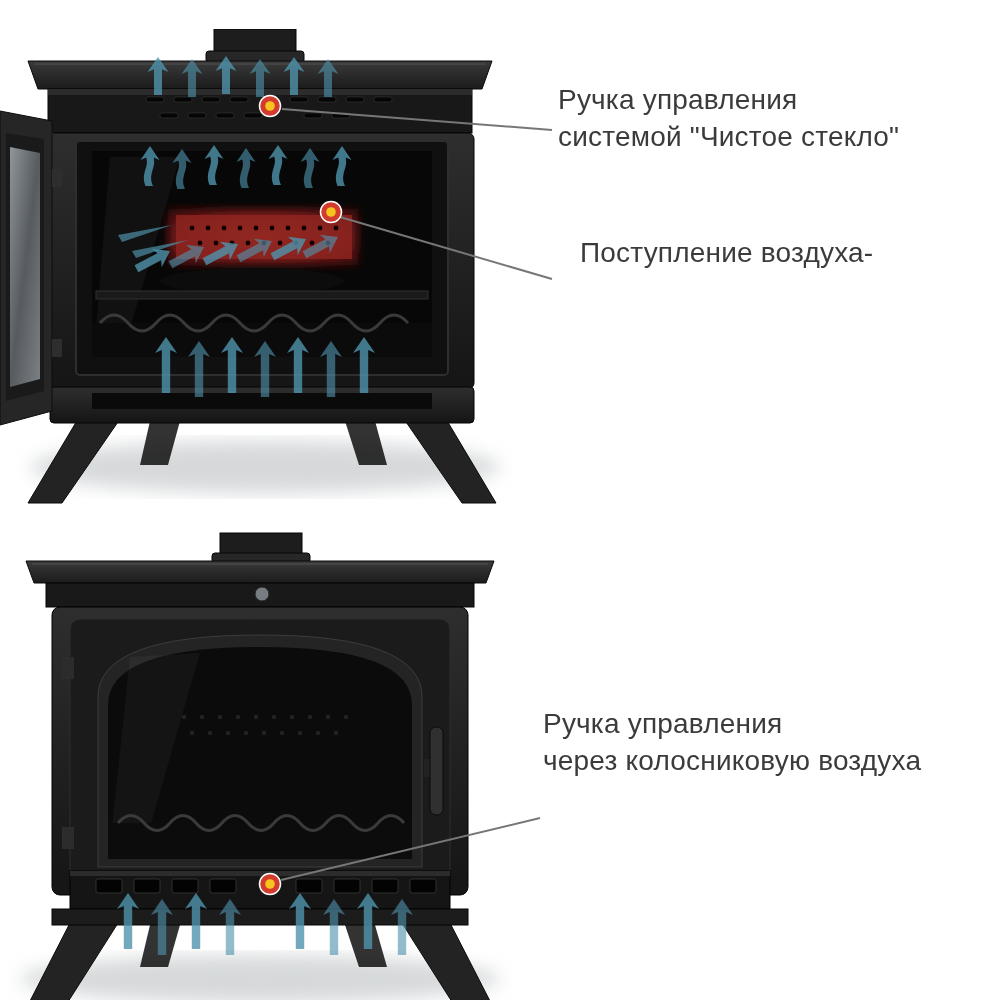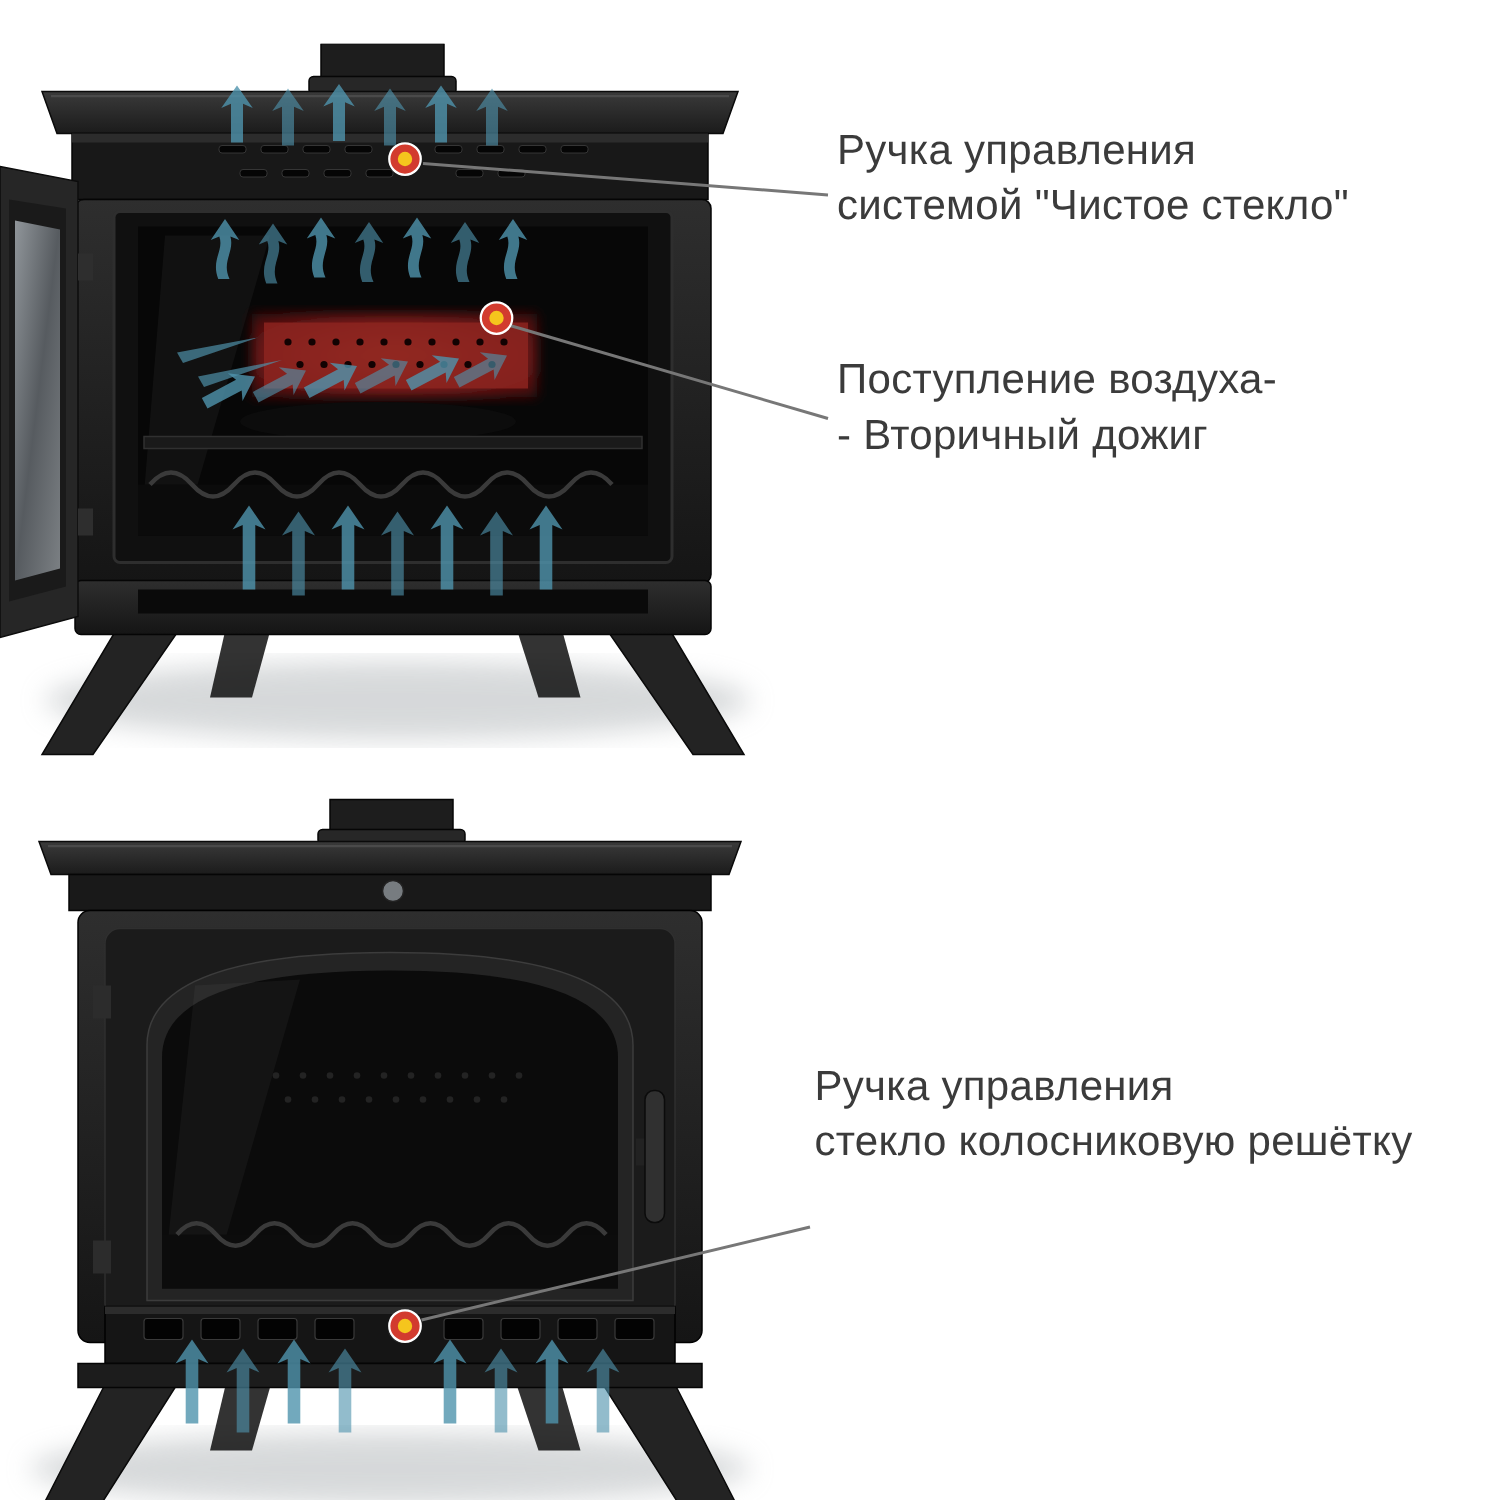--- a/index.html
+++ b/index.html
@@ -13,21 +13,21 @@
   #stove-top{top:0;}
   #stove-bottom{top:498px;}
   #overlay{position:absolute;left:0;top:0;pointer-events:none;}
   .annotation{
     position:absolute;
     color:var(--text,#3b3b3b);
     font-size:28px;line-height:37px;font-weight:500;letter-spacing:.2px;
     white-space:nowrap;
   }
   #ann-clean-glass{left:558px;top:52px;}
-  #ann-secondary-air{left:558px;top:205px;}
+  #ann-secondary-air{left:580px;top:205px;}
   #ann-grate-air{left:543px;top:676px;}
   .arrow{fill:var(--arrow,#4f93ad);opacity:.8;}
   .arrow.dim{opacity:.62;}
   .streak{fill:var(--arrow,#4f93ad);opacity:.68;}
   .leader{stroke:var(--leader-line,#777777);stroke-width:2;fill:none;}
   .marker-ring{fill:var(--marker-ring,#d23b2e);stroke:#ffffff;stroke-width:1.5;}
   .marker-center{fill:var(--marker-center,#f5c51d);}
   .ember-tint{fill:var(--ember-glow,#8c2420);opacity:.85;}
 </style>
 </head>
@@ -320,21 +320,20 @@
     </g>
   </svg>
 
   <div class="annotation" id="ann-clean-glass">
     <div>Ручка управления</div>
     <div>системой "Чистое стекло"</div>
   </div>
 
   <div class="annotation" id="ann-secondary-air">
     <div>Поступление воздуха-</div>
-    <div>- Вторичный дожиг</div>
   </div>
 
   <div class="annotation" id="ann-grate-air">
     <div>Ручка управления</div>
-    <div>стекло колосниковую решётку</div>
+    <div>через колосниковую воздуха</div>
   </div>
 
 </div>
 
 </body></html>

